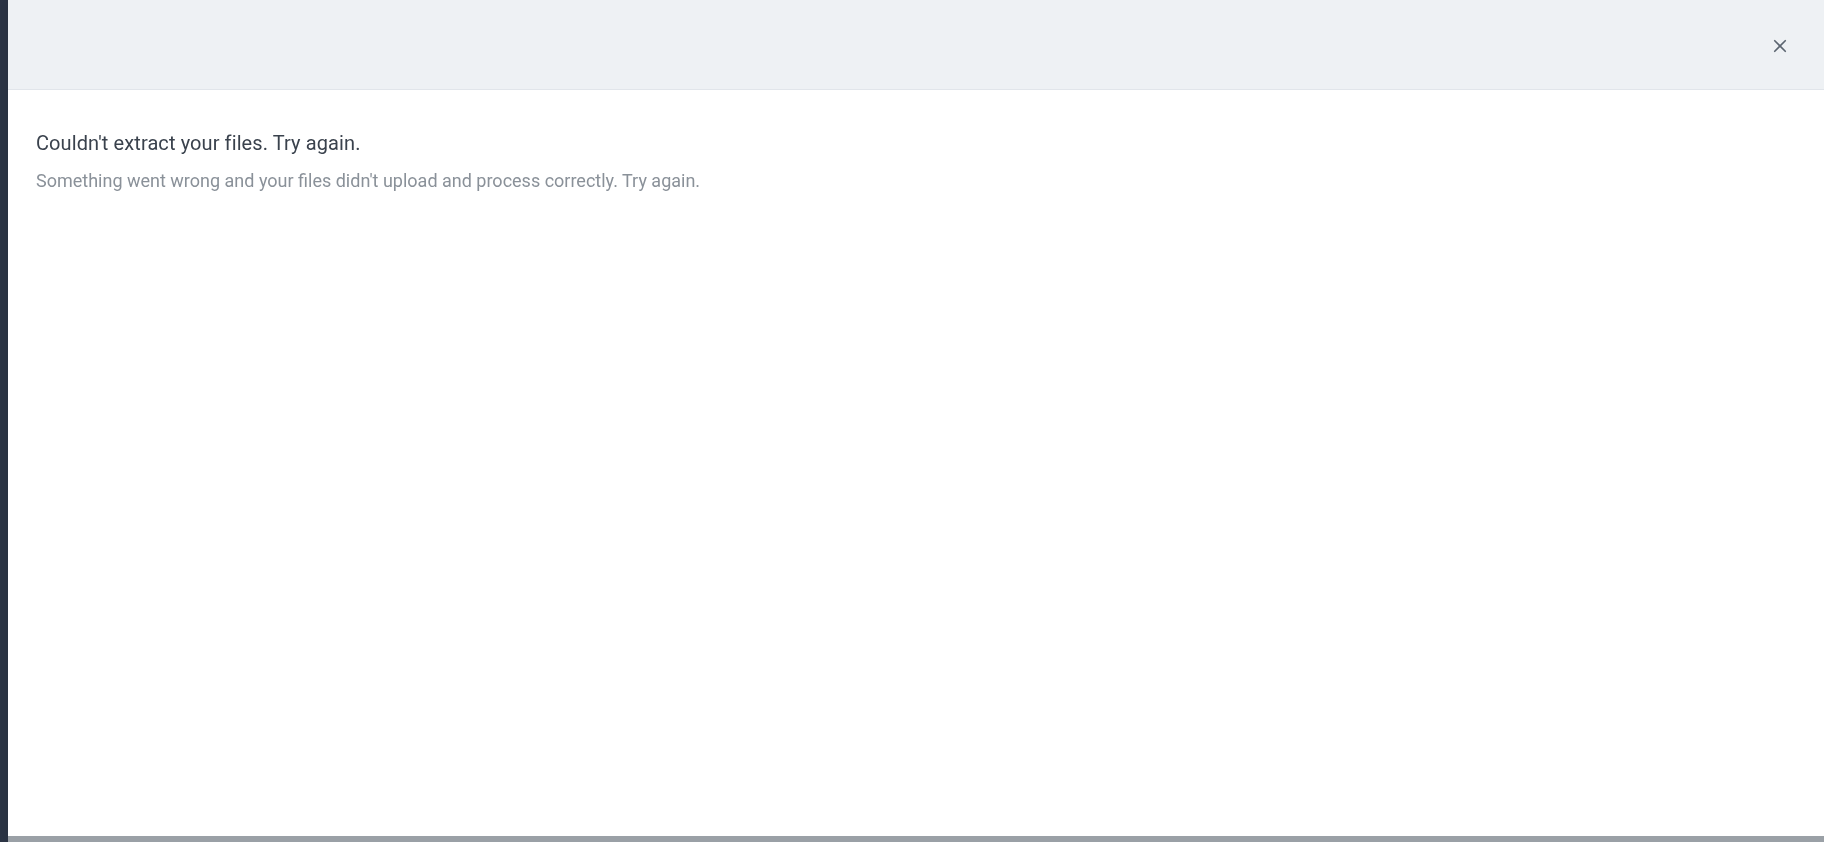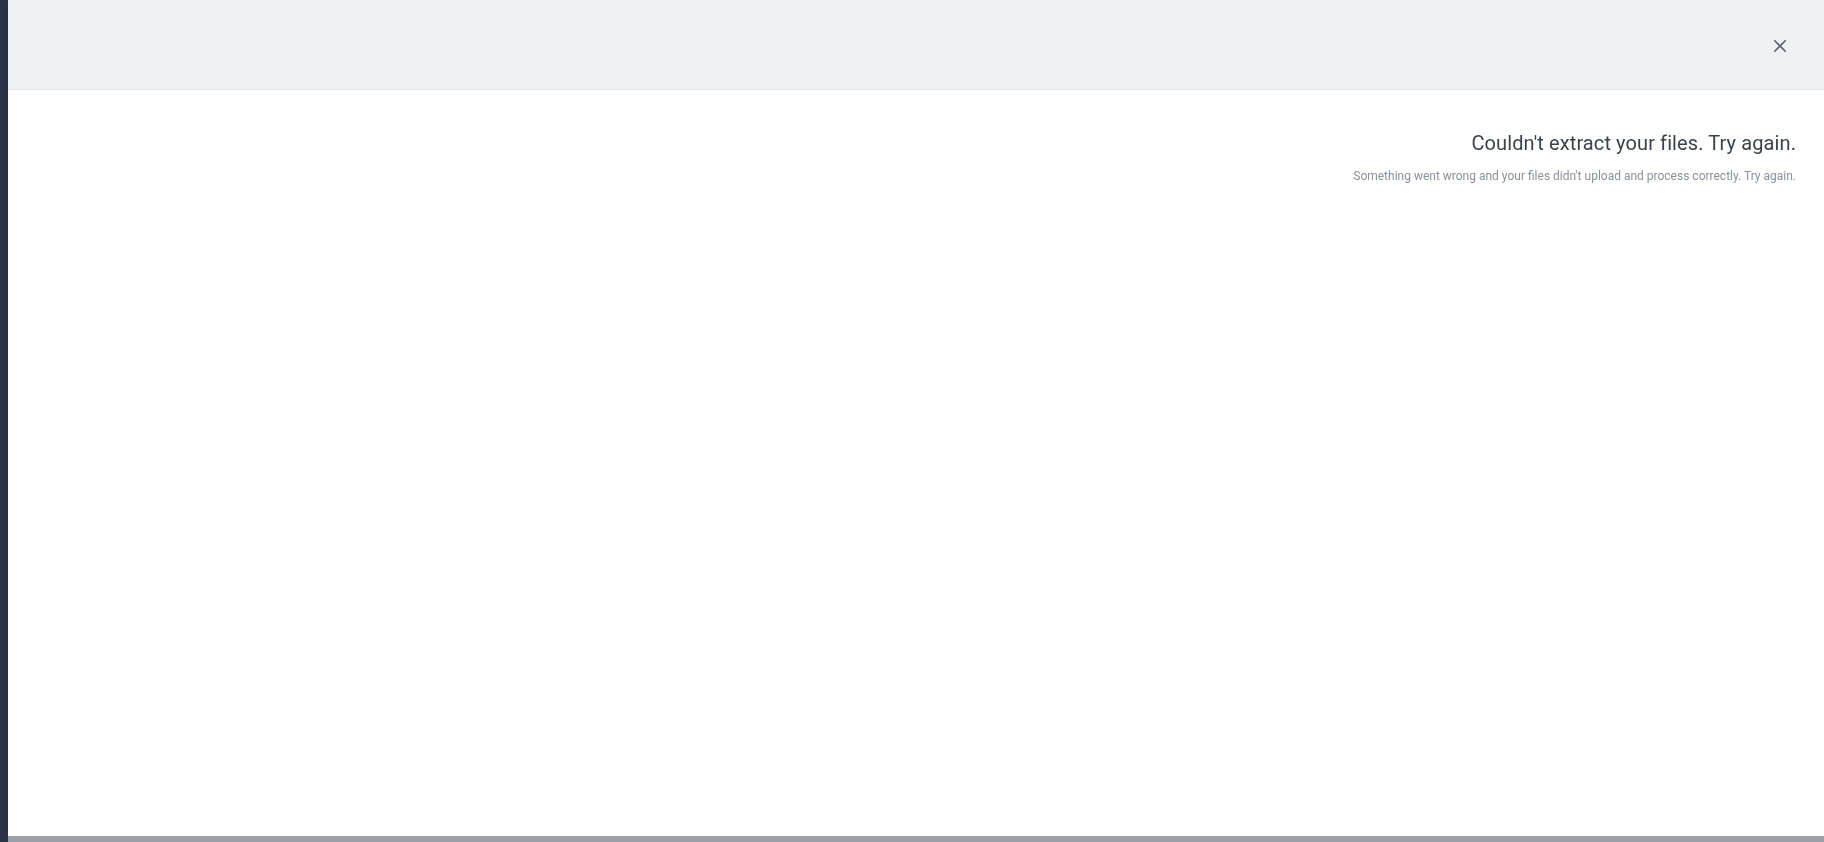--- a/index.html
+++ b/index.html
@@ -14,21 +14,20 @@
       font-family: -apple-system, BlinkMacSystemFont, "Segoe UI", Roboto, "Helvetica Neue", Arial, sans-serif;
       background: #9ca3af;
       overflow: hidden;
     }
     
     .viewport {
       width: 1824px;
       height: 842px;
       position: relative;
       background: #0ea5e9;
-      text-align: right;
     }
     
     .backdrop-strip {
       position: absolute;
       left: 0;
       top: 0;
       width: 8px;
       height: 100%;
       background: #2b3444;
     }
@@ -84,21 +83,21 @@
     .error-title {
       font-size: 20px;
       font-weight: 400;
       color: #3a424d;
       letter-spacing: 0.1px;
       line-height: 1.3;
       margin-bottom: 12px;
     }
     
     .error-subtext {
-      font-size: 12px;
+      font-size: 18px;
       font-weight: 400;
       color: #8a9199;
       line-height: 1.4;
     }
     
     .bottom-shadow {
       position: absolute;
       left: 8px;
       right: 0;
       bottom: 0;

